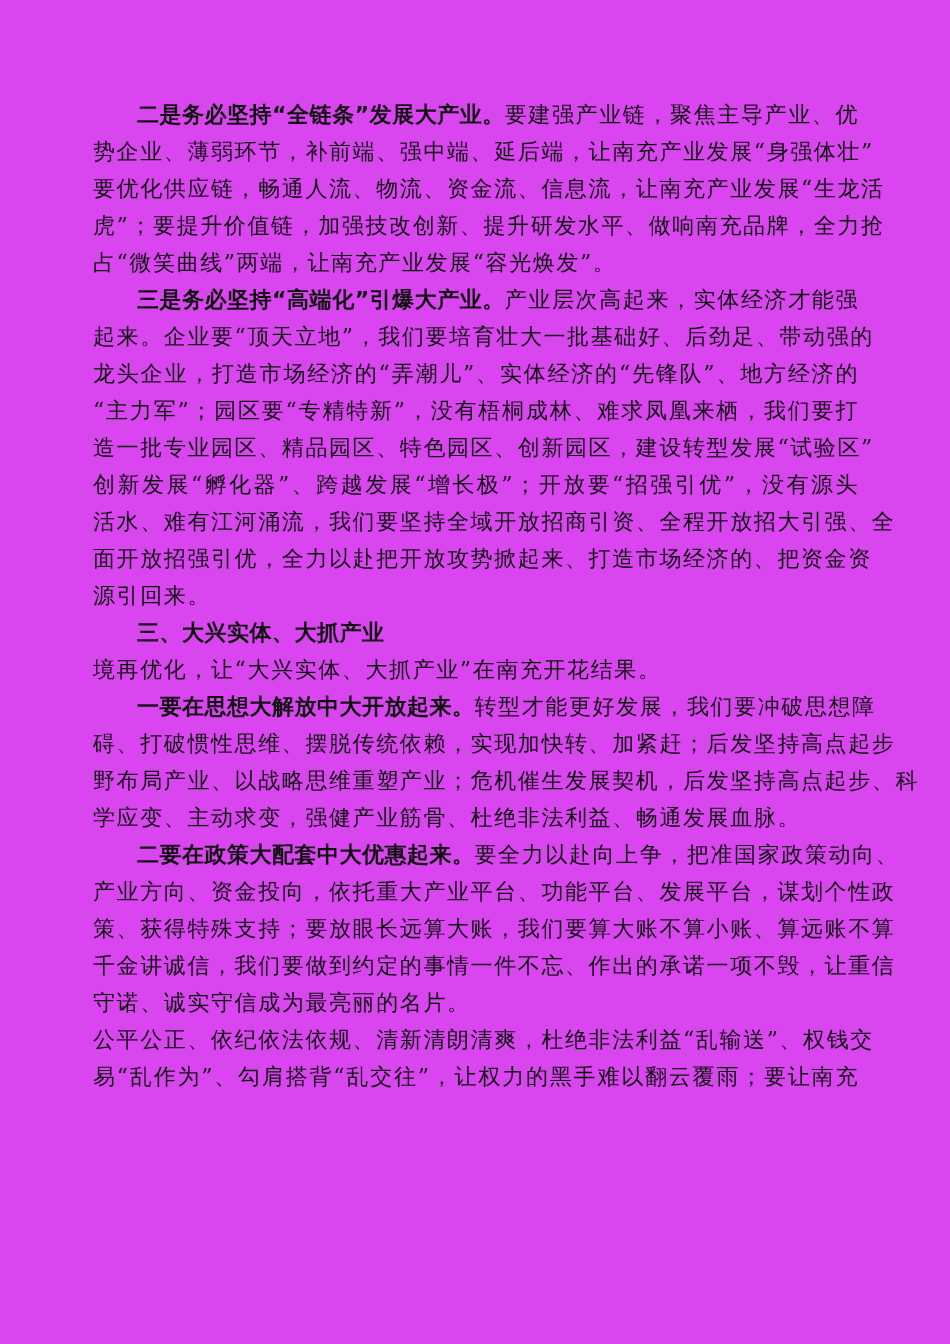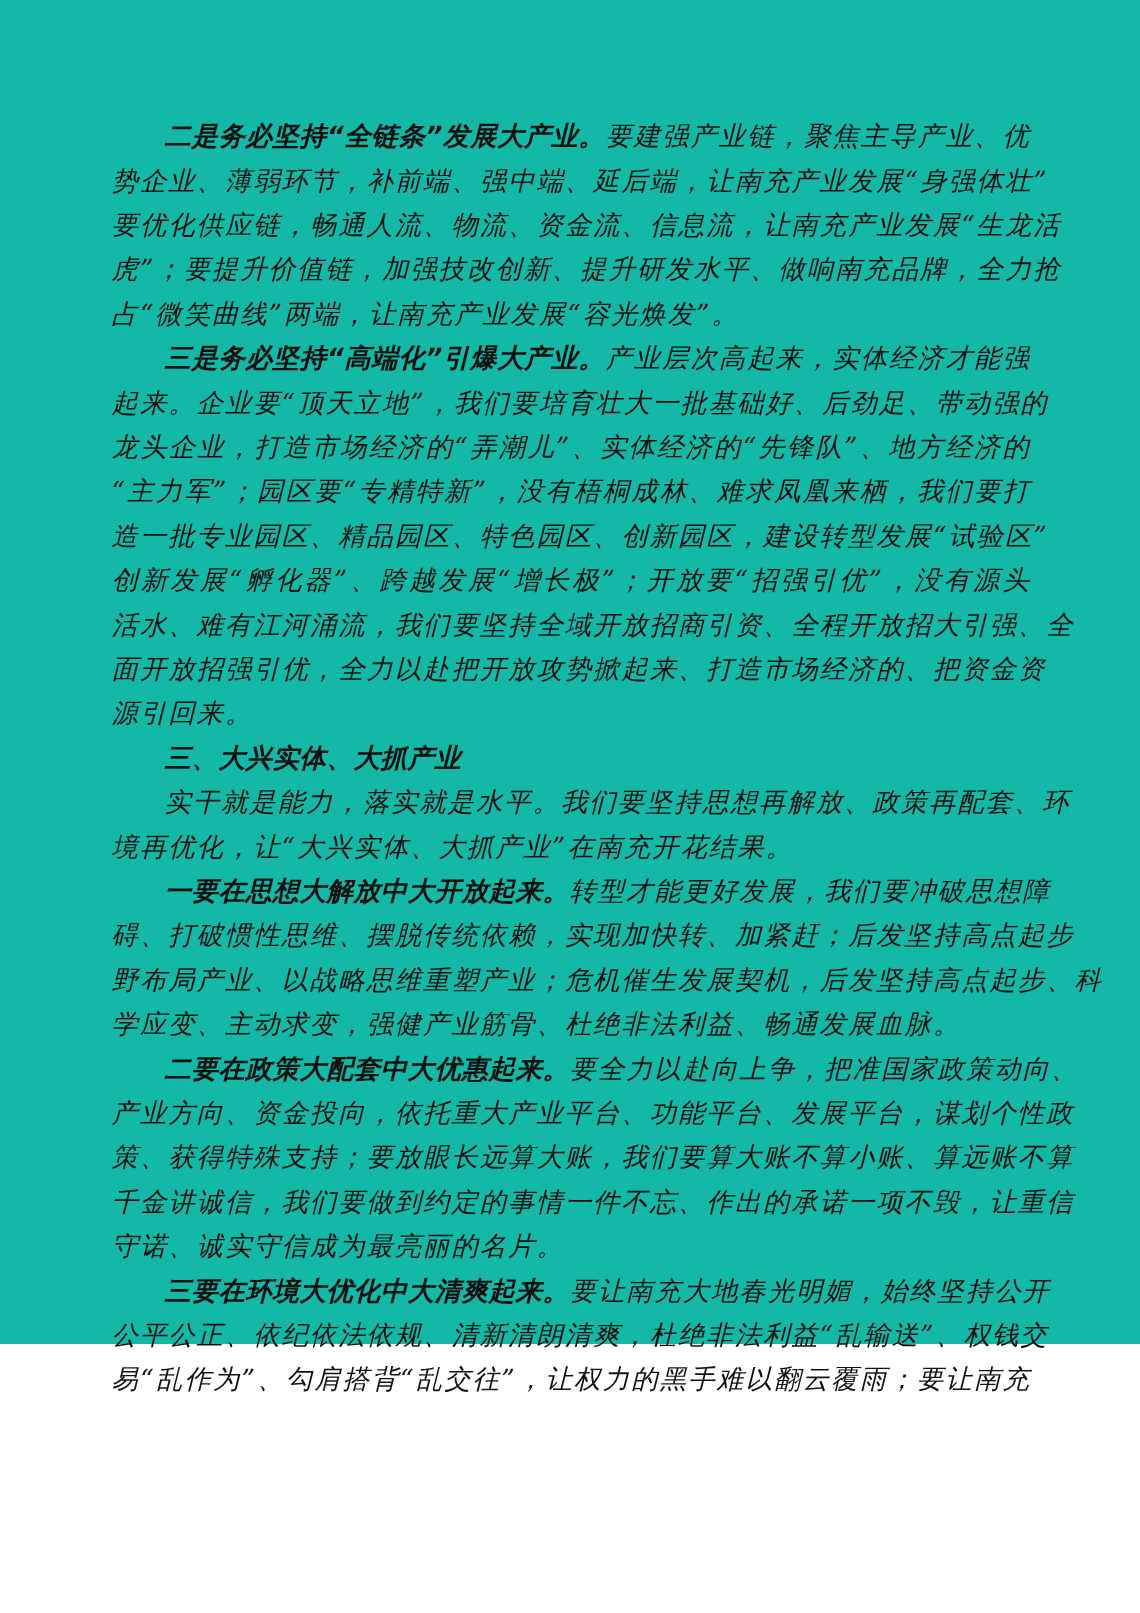--- a/index.html
+++ b/index.html
@@ -1,17 +1,17 @@
 <!DOCTYPE html>
 <html><head>
 <meta charset="utf-8">
 <style>
   html, body { margin: 0; padding: 0; background: #ffffff; }
   body { width: 950px; height: 1344px; position: relative; overflow: hidden; }
-  .page { position: absolute; left: 0; top: 0; width: 950px; height: 1120px; background: #14b8a6; font-style: italic; }
+  .page { position: absolute; left: 0; top: 0; width: 950px; height: 1344px; background: #d946ef; }
   .content { position: absolute; left: 93px; top: 96px; width: 766px; }
   .line {
     height: 37px; line-height: 37px;
     font-family: "DejaVu Serif", "Liberation Serif", serif;
     font-size: 22px; color: #111111;
     white-space: nowrap; letter-spacing: 1.6px;
     text-align: justify; text-align-last: justify;
   }
   .line.last { text-align-last: left; }
   .line.indent { padding-left: 44px; }
@@ -35,32 +35,30 @@
     <div class="line">龙头企业，打造市场经济的“弄潮儿”、实体经济的“先锋队”、地方经济的</div>
     <div class="line">“主力军”；园区要“专精特新”，没有梧桐成林、难求凤凰来栖，我们要打</div>
     <div class="line">造一批专业园区、精品园区、特色园区、创新园区，建设转型发展“试验区”</div>
     <div class="line">创新发展“孵化器”、跨越发展“增长极”；开放要“招强引优”，没有源头</div>
     <div class="line">活水、难有江河涌流，我们要坚持全域开放招商引资、全程开放招大引强、全</div>
     <div class="line">面开放招强引优，全力以赴把开放攻势掀起来、打造市场经济的、把资金资</div>
     <div class="line last">源引回来。</div>
 
     <div class="line indent heading">三、大兴实体、大抓产业</div>
 
-    <div class="line indent">实干就是能力，落实就是水平。我们要坚持思想再解放、政策再配套、环</div>
     <div class="line last">境再优化，让“大兴实体、大抓产业”在南充开花结果。</div>
 
     <div class="line indent"><span class="bold">一要在思想大解放中大开放起来。</span><span>转型才能更好发展，我们要冲破思想障</span></div>
     <div class="line">碍、打破惯性思维、摆脱传统依赖，实现加快转、加紧赶；后发坚持高点起步</div>
     <div class="line">野布局产业、以战略思维重塑产业；危机催生发展契机，后发坚持高点起步、科</div>
     <div class="line last">学应变、主动求变，强健产业筋骨、杜绝非法利益、畅通发展血脉。</div>
 
     <div class="line indent"><span class="bold">二要在政策大配套中大优惠起来。</span><span>要全力以赴向上争，把准国家政策动向、</span></div>
     <div class="line">产业方向、资金投向，依托重大产业平台、功能平台、发展平台，谋划个性政</div>
     <div class="line">策、获得特殊支持；要放眼长远算大账，我们要算大账不算小账、算远账不算</div>
     <div class="line">千金讲诚信，我们要做到约定的事情一件不忘、作出的承诺一项不毁，让重信</div>
     <div class="line last">守诺、诚实守信成为最亮丽的名片。</div>
 
-    <div class="line indent"><span class="bold">三要在环境大优化中大清爽起来。</span><span>要让南充大地春光明媚，始终坚持公开</span></div>
     <div class="line">公平公正、依纪依法依规、清新清朗清爽，杜绝非法利益“乱输送”、权钱交</div>
     <div class="line">易“乱作为”、勾肩搭背“乱交往”，让权力的黑手难以翻云覆雨；要让南充</div>
 
   </div>
 </div>
 
 </body></html>

